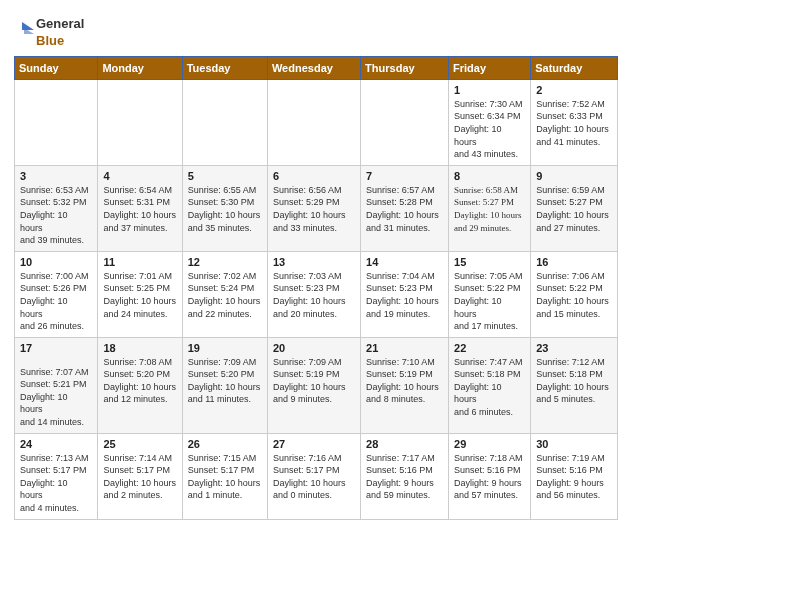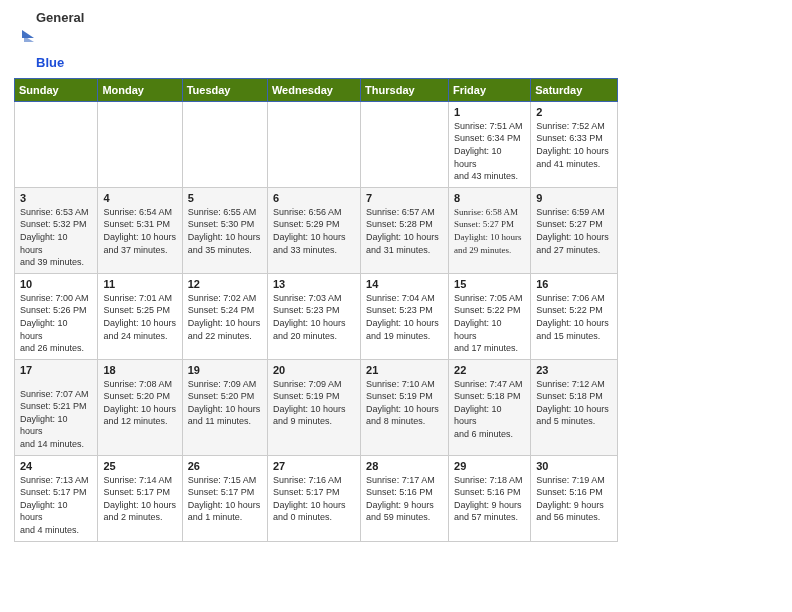--- a/index.html
+++ b/index.html
@@ -6,21 +6,21 @@
     body {
       font-family: Arial, sans-serif;
       background: #fff;
       width: 792px;
       height: 612px;
       overflow: hidden;
     }
     .page {
       width: 632px;
       height: 612px;
-      padding: 10px 14px;
+      padding: 16px 14px;
     }
     .header-top {
       display: flex;
       align-items: flex-start;
       justify-content: space-between;
       margin-bottom: 2px;
     }
     .logo {
       display: flex;
       align-items: center;
@@ -39,21 +39,21 @@
       color: #444;
       font-weight: bold;
     }
     .calendar-table {
       width: 100%;
       border-collapse: collapse;
       margin-top: 6px;
       font-size: 10px;
     }
     .calendar-table th {
-      background-color: #4d7c0f;
+      background-color: #a16207;
       color: white;
       padding: 5px 4px;
       text-align: left;
       font-size: 11px;
       font-weight: bold;
       border: 1px solid #3a63b0;
     }
     .calendar-table td {
       border: 1px solid #ccc;
       vertical-align: top;
@@ -87,21 +87,21 @@
 <div class="page">
   <div class="header-top">
     <div class="logo">
   <div style="display:flex;align-items:center;gap:2px;">
     <svg width="20" height="30" viewBox="0 0 20 30">
       <polygon points="8,4 20,12 8,12" fill="#4472C4"></polygon>
       <polygon points="10,10 20,16 10,16" fill="#4472C4" opacity="0.6"></polygon>
     </svg>
     <div>
       <div style="font-size:13px;font-weight:bold;color:#333;line-height:1.3;">General</div>
-      <div style="font-size:13px;font-weight:bold;color:#1d4ed8;line-height:1.3;margin-top:28px;">Blue</div>
+      <div style="font-size:13px;font-weight:bold;color:#a16207;line-height:1.3;">Blue</div>
     </div>
   </div>
 </div>
     <div class="title-section">
       <div class="month-title"></div>
       <div class="location-title"></div>
     </div>
   </div>
 
   <table class="calendar-table">
@@ -118,21 +118,21 @@
     </thead>
     <tbody id="calendar-body">
     <tr>
           <td class="empty-cell"></td>
           <td class="empty-cell"></td>
           <td class="empty-cell"></td>
           <td class="empty-cell"></td>
           <td class="empty-cell"></td>
           <td>
             <span class="day-number">1</span>
-            <div class="day-info" style="white-space: pre-line;">Sunrise: 7:51 AM
+            <div class="day-info" style="white-space: pre-line;">Sunrise: 7:30 AM
 Sunset: 6:34 PM
 Daylight: 10 hours
 and 43 minutes.</div>
           </td>
           <td>
             <span class="day-number">2</span>
             <div class="day-info" style="white-space: pre-line;">Sunrise: 7:52 AM
 Sunset: 6:33 PM
 Daylight: 10 hours
 and 41 minutes.</div>

